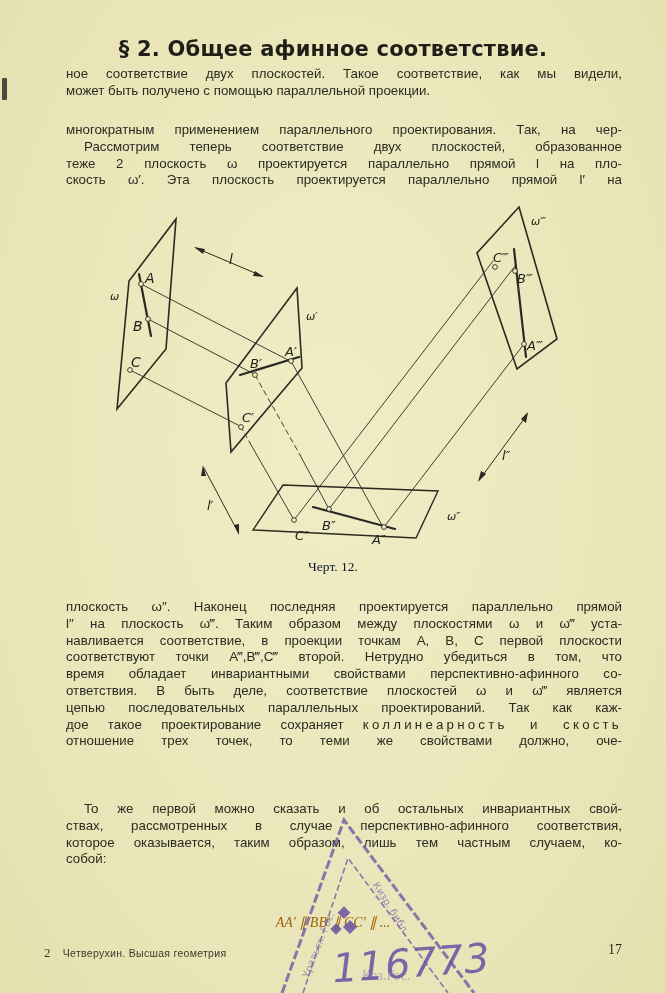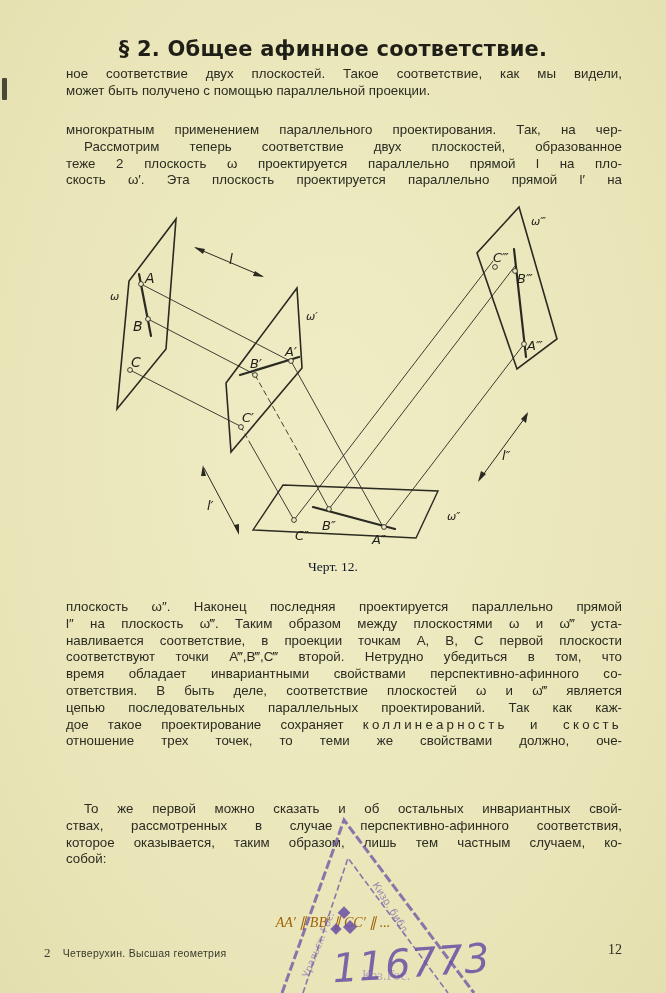--- a/index.html
+++ b/index.html
@@ -194,21 +194,21 @@
   <span class="line">ствах, рассмотренных в случае перспективно-афинного соответствия,</span>
   <span class="line">которое оказывается, таким образом, лишь тем частным случаем, ко-</span>
   <span class="line last">собой:</span>
 </div>
 
 <div class="formula">AA′ ∥ BB′ ∥ CC′ ∥ ...</div>
 
 <div class="footer-left">
   <span class="sig">2</span><span>Четверухин. Высшая геометрия</span>
 </div>
-<div class="page-number">12</div>
+<div class="page-number">17</div>
 
 <svg class="stamp" viewBox="0 0 666 993" xmlns="http://www.w3.org/2000/svg">
   <g stroke="#6a4fa5" fill="none" opacity="0.75">
     <polyline points="282,993 344,820 474,993" stroke-width="3" stroke-dasharray="9,3"></polyline>
     <polyline points="303,993 348,858 448,993" stroke-width="1.6" stroke-dasharray="6,3"></polyline>
   </g>
   <g fill="#6a4fa5" opacity="0.85">
     <rect x="340" y="908" width="9" height="9" transform="rotate(45 344 912)"></rect>
     <rect x="345" y="922" width="10" height="10" transform="rotate(45 350 927)"></rect>
     <rect x="332" y="925" width="8" height="8" transform="rotate(45 336 929)"></rect>

